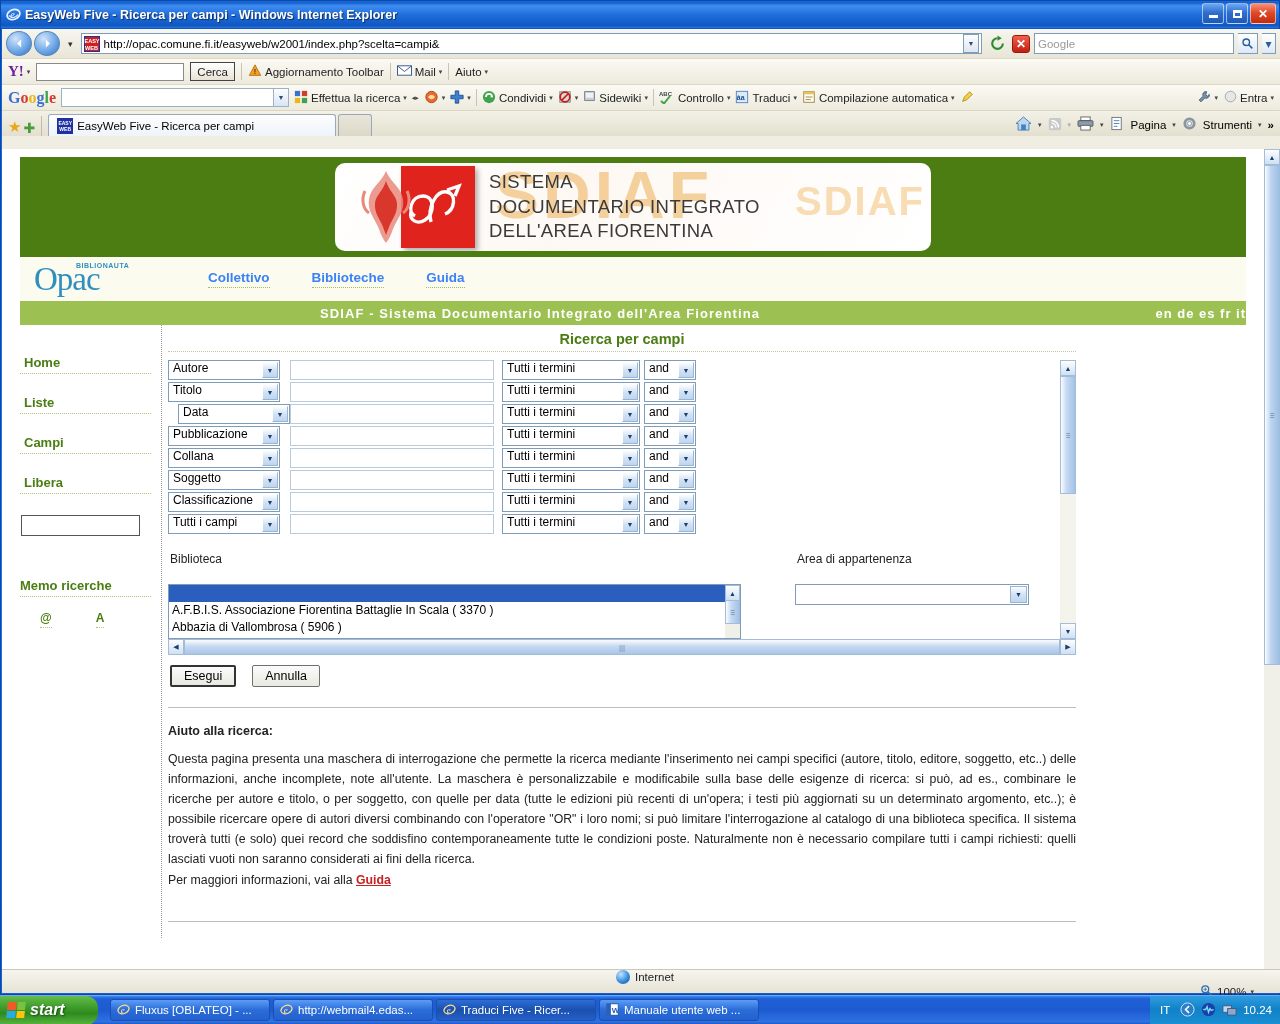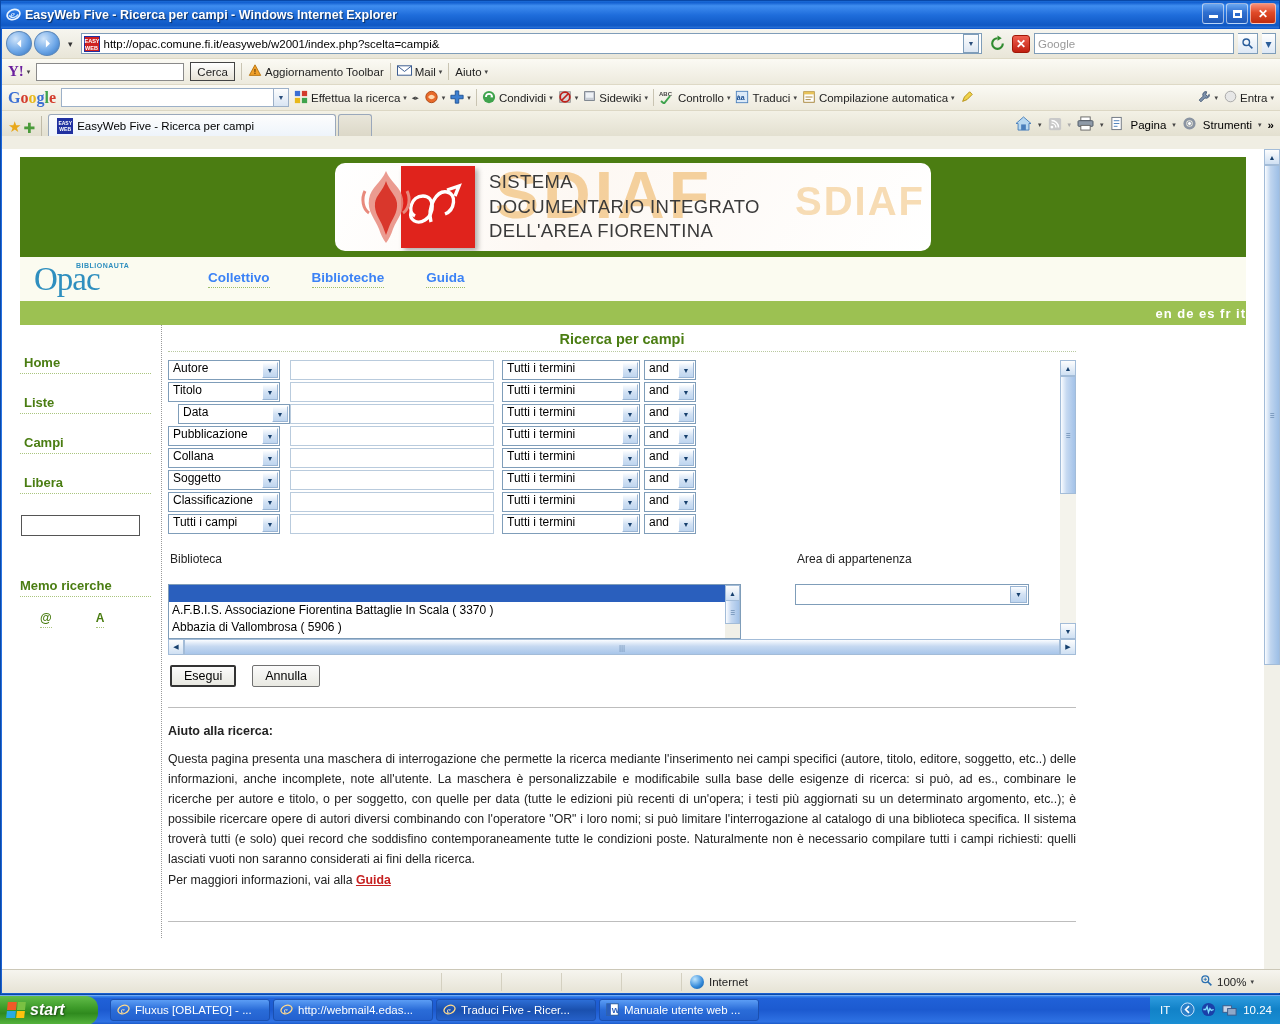--- a/index.html
+++ b/index.html
@@ -317,21 +317,21 @@
     margin: 12px 6px 0 6px; font-size:12.3px; color:#222; line-height:1.62;
     text-align: justify;
   }
   .guidalink { color:#c62020; font-weight:bold; text-decoration:underline; }
 
   
   #statusbar {
     position:absolute; left:1px; bottom:1px; width:1278px; height:24px;
     background: linear-gradient(to bottom,#f6f5ef,#e6e3d5);
     border-top:1px solid #ccc8b8;
-    display:flex; align-items:center; font-size:11.5px; color:#222;
+    display:flex; align-items:center; font-size:11.5px; color:#222;flex-direction:column;
   }
   .st-cell { height:18px; border-right:1px solid #d4d0c0; }
   .st-zone { display:flex; align-items:center; gap:5px; padding-left:8px;}
   .globe { width:14px;height:14px;border-radius:50%;
     background:radial-gradient(circle at 35% 30%,#bfe6ff,#2f86d8 60%,#17558f);}
   .zoom { display:flex;align-items:center;gap:4px; margin-left:auto; padding-right:26px;}
 
   
   #taskbar {
     position:absolute; left:0; bottom:0; width:1280px; height:29px;
@@ -685,20 +685,21 @@
           <div class="o2">BIBLIONAUTA</div>
         </div>
         <div class="navlinks">
           <a class="navlink" href="#" style="text-decoration:none;">Collettivo</a>
           <a class="navlink" href="#" style="text-decoration:none;">Biblioteche</a>
           <a class="navlink" href="#" style="text-decoration:none;">Guida</a>
         </div>
       </div>
 
       <div class="greenstrip">
+        <span class="t1">SDIAF - Sistema Documentario Integrato dell'Area Fiorentina</span>
         <span class="langs">en de es fr it</span>
       </div>
 
       <div class="content">
 
         <div class="sidebar">
           <div class="side-item">Home</div>
           <div class="side-item">Liste</div>
           <div class="side-item">Campi</div>
           <div class="side-item">Libera</div>

